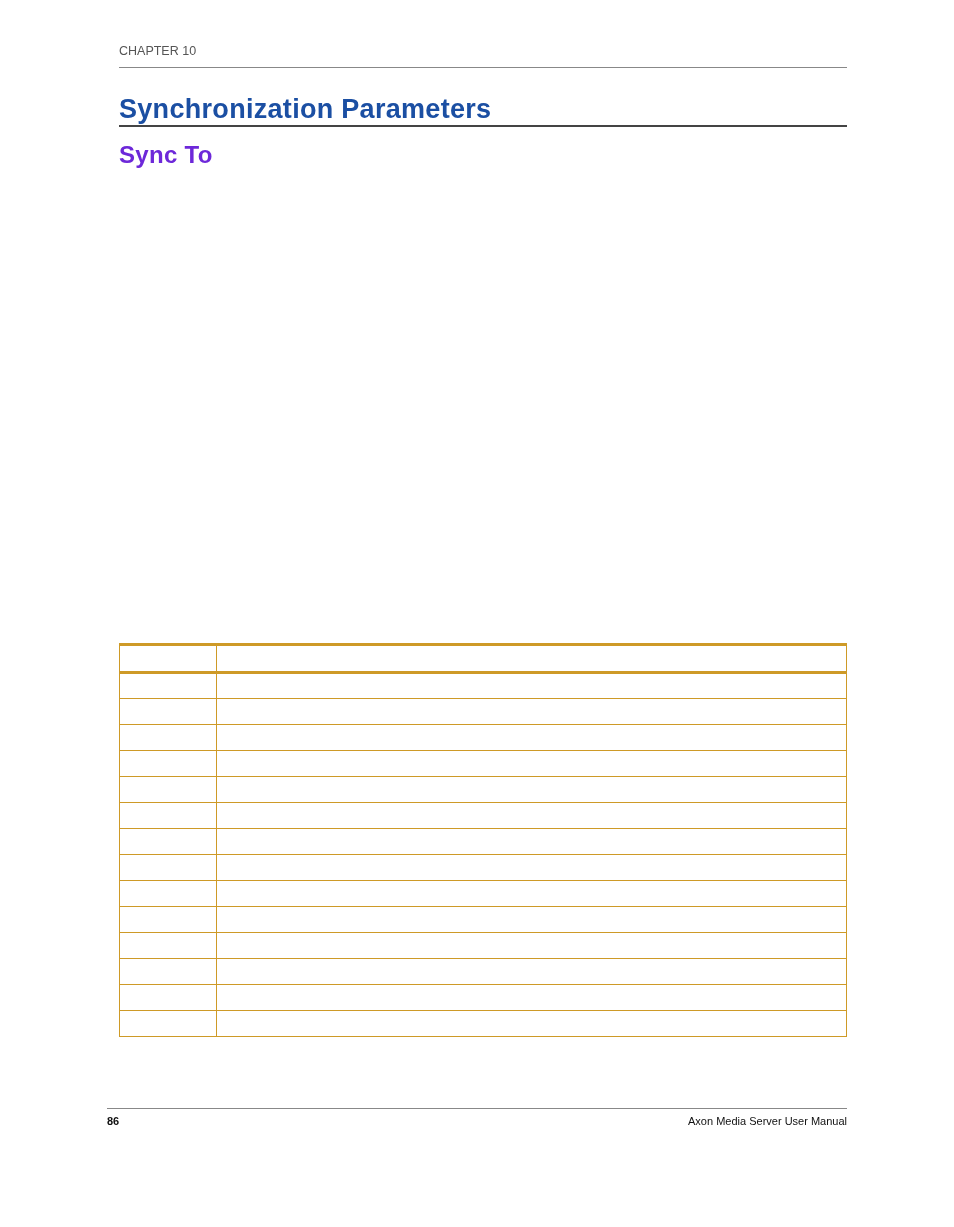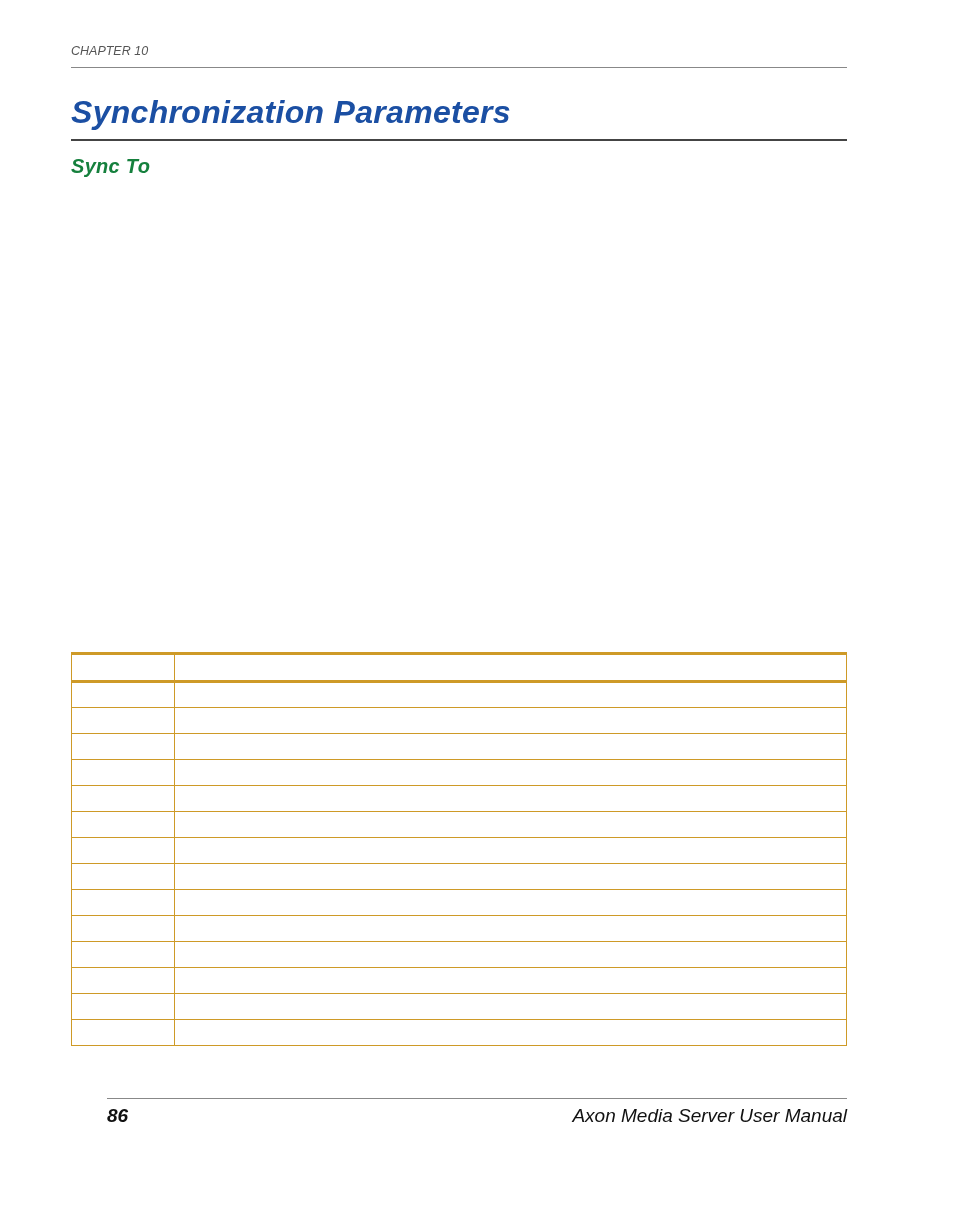--- a/index.html
+++ b/index.html
@@ -1,51 +1,50 @@
 <!DOCTYPE html>
 <html><head>
 <meta charset="utf-8">
 <style>
   * { box-sizing: border-box; margin: 0; padding: 0; }
   html, body { width: 954px; height: 1227px; background: #fff; font-family: Arial, Helvetica, sans-serif; color: #000; }
   .page {
     width: 954px;
     height: 1167px;
-    padding: 42px 107px 0 71px;
+    padding: 42px 107px 0 119px;
     position: relative;
-    font-style: italic;
   }
   .running-head {
     font-size: 12.5px;
     color: #555;
     line-height: 1.5;
   }
   .head-rule {
     border: none;
     border-top: 1px solid #888;
     margin-top: 6px;
     margin-bottom: 26px;
   }
   .h1 {
-    font-size: 32px;
+    font-size: 27px;
     font-weight: bold;
     color: #1b4fa3;
     font-family: "Trebuchet MS", "Segoe UI", Arial, sans-serif;
     letter-spacing: 0.3px;
-    margin-bottom: 8px;
+    margin-bottom: 0;
   }
   .h1-rule {
     border: none;
     border-top: 2px solid #444;
     margin-bottom: 14px;
   }
   .h2 {
-    font-size: 20px;
+    font-size: 24px;
     font-weight: bold;
-    color: #15803d;
+    color: #6d28d9;
     font-family: "Trebuchet MS", "Segoe UI", Arial, sans-serif;
     letter-spacing: 0.3px;
     margin-bottom: 10px;
   }
   .gap-small { height: 278px; }
   .gap-med  { height: 186px; }
   table.sync-table {
     width: 100%;
     border-collapse: collapse;
     table-layout: fixed;
@@ -68,21 +67,21 @@
   }
   .footer {
     position: absolute;
     left: 107px;
     right: 107px;
     bottom: 40px;
     border-top: 1px solid #888;
     padding-top: 6px;
     display: flex;
     justify-content: space-between;
-    font-size: 19px;
+    font-size: 11px;
     color: #111;
   }
   .footer .pg { font-weight: bold; }
 </style>
 </head>
 <body>
 
 <div class="page">
 
   <div class="running-head">

